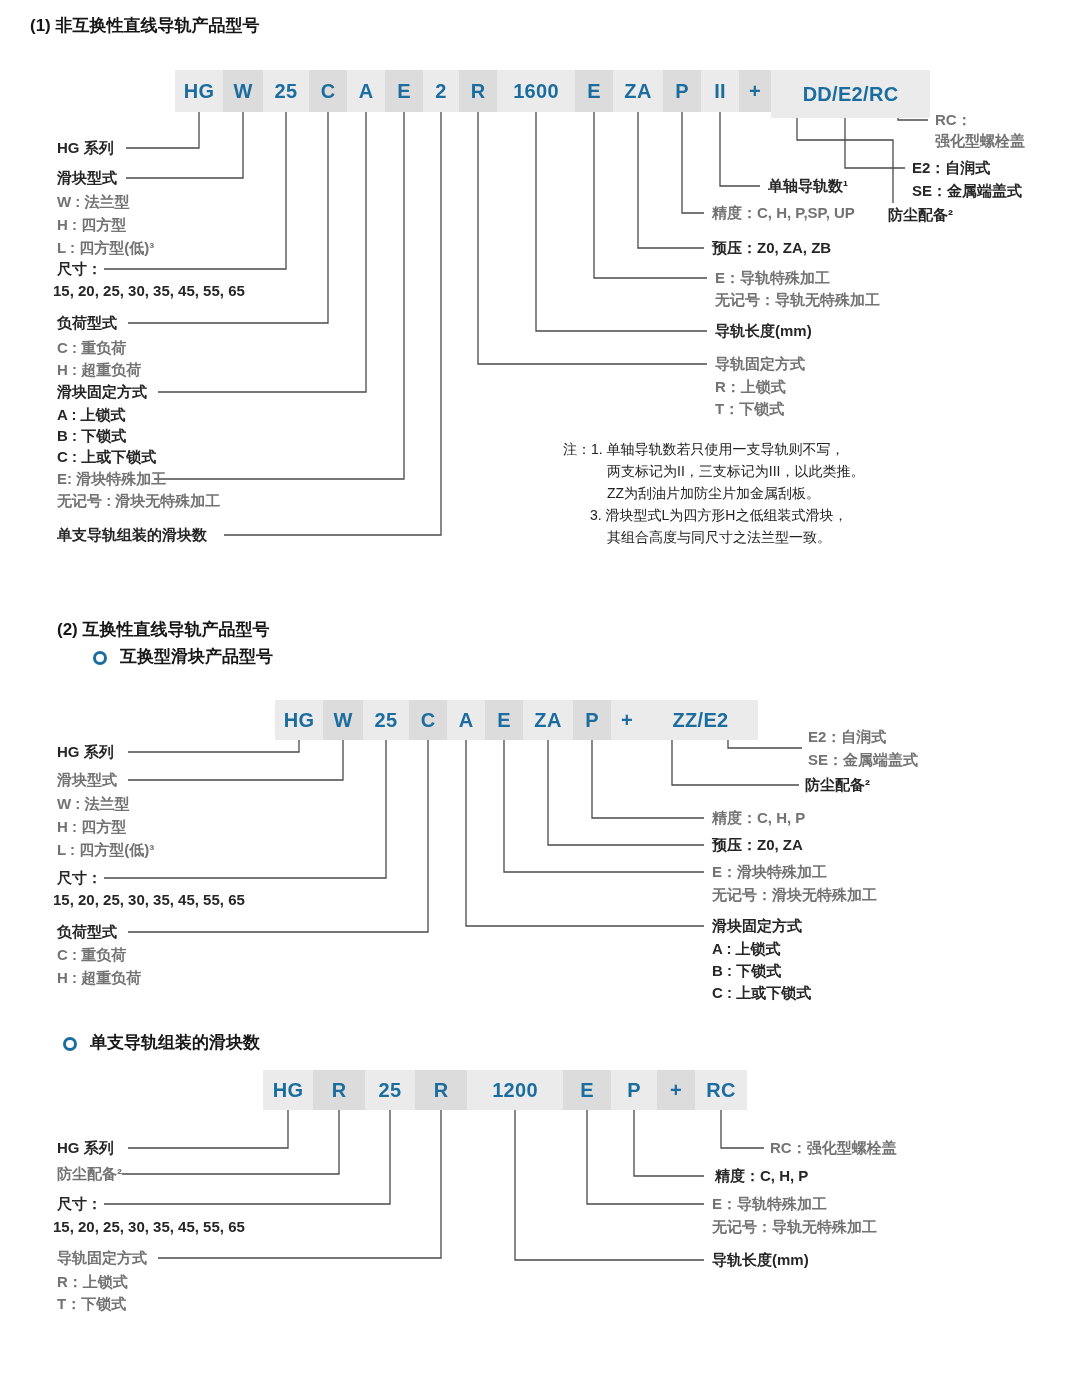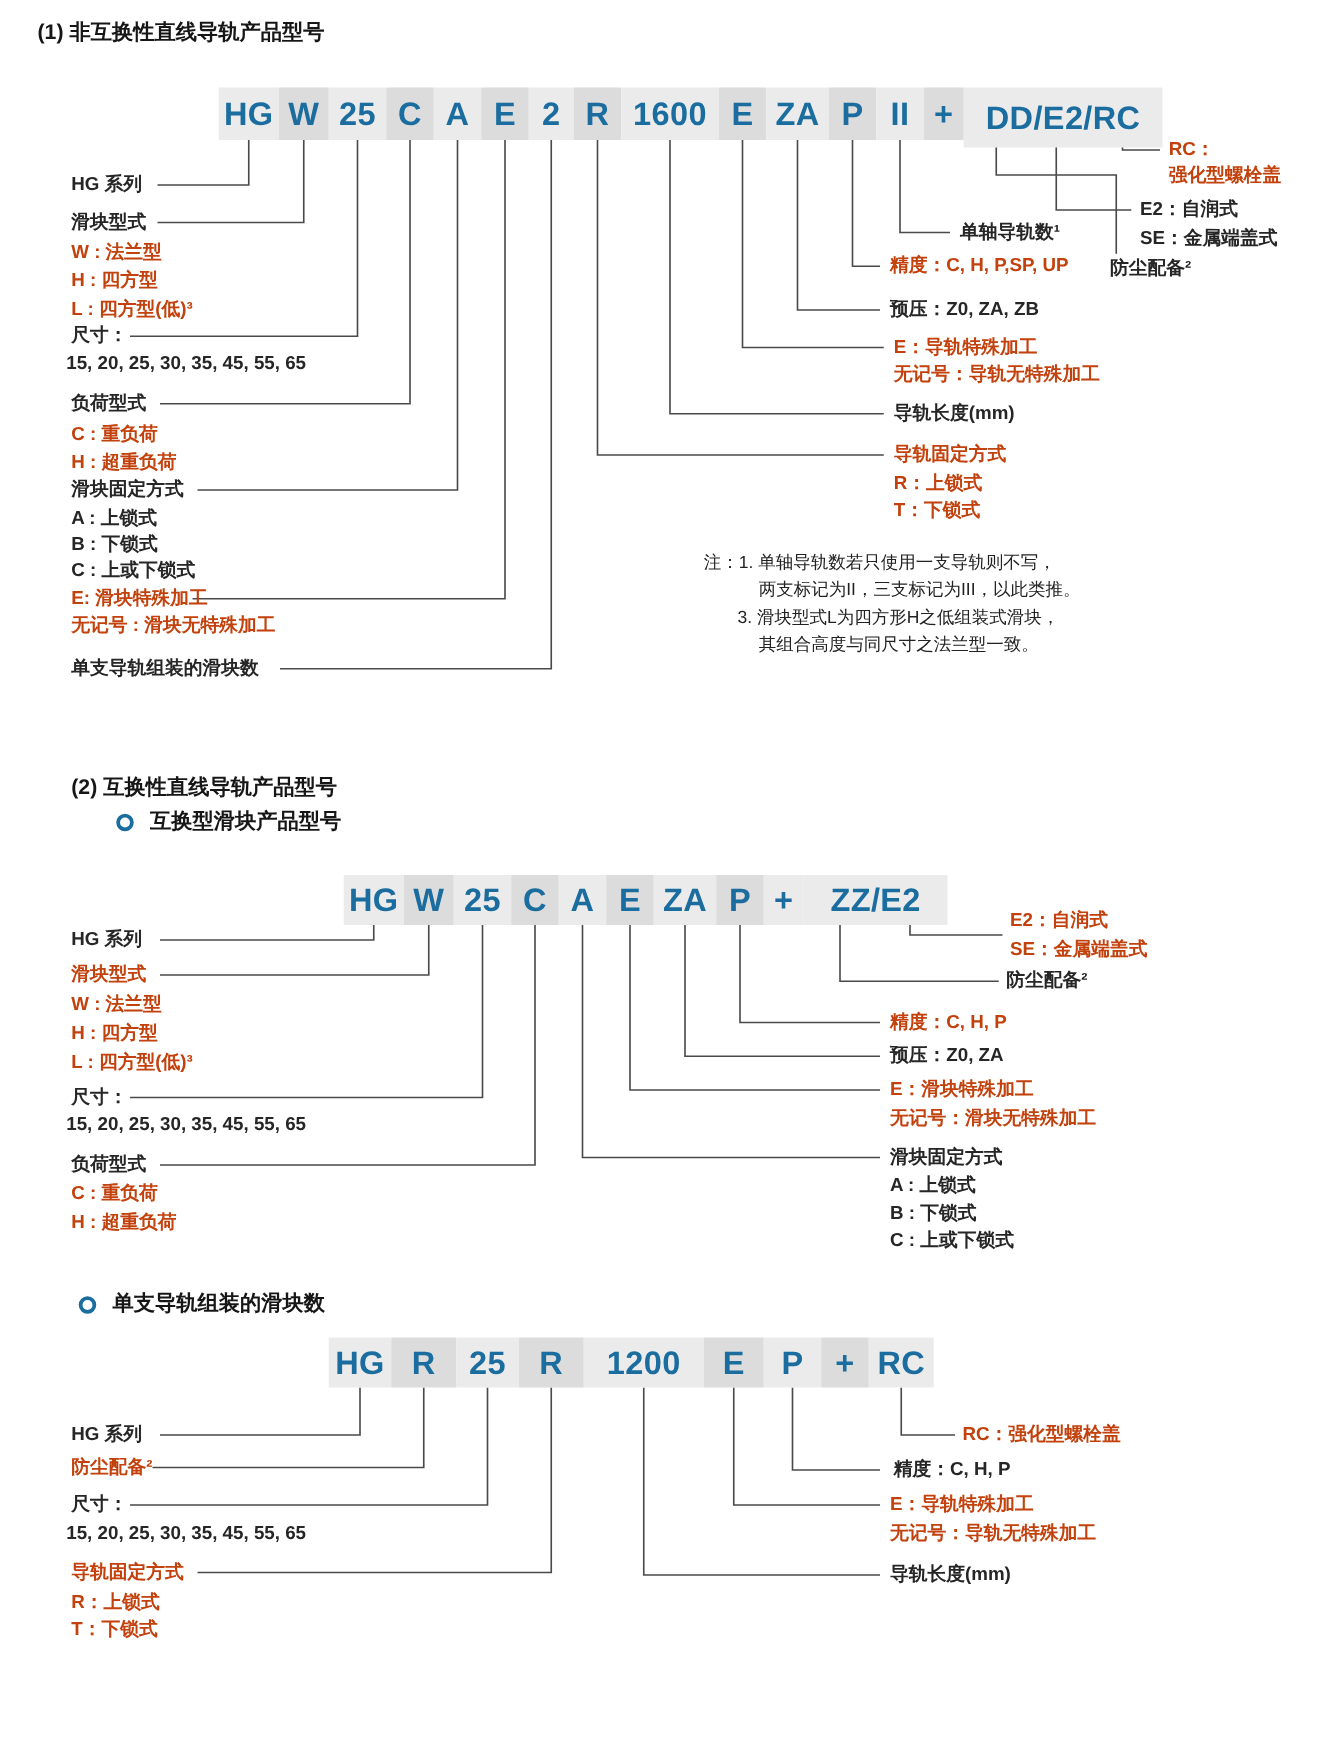--- a/index.html
+++ b/index.html
@@ -3,24 +3,24 @@
 <meta charset="utf-8">
 <style>
   html,body{margin:0;padding:0;background:#ffffff}
   .page{position:relative;width:1071px;height:1396px;background:#fff;
         font-family:"Liberation Sans","DejaVu Sans",sans-serif;overflow:hidden}
   svg.wires{position:absolute;left:0;top:0;pointer-events:none}
   .h{position:absolute;font-size:17px;font-weight:700;color:#161616;white-space:nowrap}
   .sub{position:absolute;font-size:17px;font-weight:700;color:#161616;white-space:nowrap}
   .bullet{position:absolute;width:8px;height:8px;border:3px solid #1a6d9e;border-radius:50%;background:#fff}
   .seg{position:absolute;display:flex;align-items:center;justify-content:center;
-       background:#ebebeb;color:#1a6d9e;font-size:26px;font-weight:700;white-space:nowrap;letter-spacing:.3px}
+       background:#ebebeb;color:#1a6d9e;font-size:20px;font-weight:700;white-space:nowrap;letter-spacing:.3px}
   .seg.dark{background:#dcdcdc}
   .lbl{position:absolute;font-size:15px;font-weight:600;color:#262626;white-space:nowrap;line-height:16px}
-  .lbl.blue{color:#c2410c}
+  .lbl.blue{color:#737373}
   .notes{position:absolute;left:563px;top:438px;font-size:14px;font-weight:500;color:#222;
          line-height:22px;white-space:nowrap}
   .notes .in1{padding-left:27px}
   .notes .in2{padding-left:44px}
 </style>
 </head>
 <body>
 
 <div class="page">
 
@@ -114,20 +114,21 @@
   <div class="lbl blue" style="left:715px;top:270px">E：导轨特殊加工</div>
   <div class="lbl blue" style="left:715px;top:292px">无记号：导轨无特殊加工</div>
   <div class="lbl" style="left:715px;top:323px">导轨长度(mm)</div>
   <div class="lbl blue" style="left:715px;top:356px">导轨固定方式</div>
   <div class="lbl blue" style="left:715px;top:379px">R：上锁式</div>
   <div class="lbl blue" style="left:715px;top:401px">T：下锁式</div>
 
   <div class="notes">
     <div>注：1. 单轴导轨数若只使用一支导轨则不写，</div>
     <div class="in2">两支标记为II，三支标记为III，以此类推。</div>
+    <div class="in2">ZZ为刮油片加防尘片加金属刮板。</div>
     <div class="in1">3. 滑块型式L为四方形H之低组装式滑块，</div>
     <div class="in2">其组合高度与同尺寸之法兰型一致。</div>
   </div>
 
   <div class="h" style="left:57px;top:618px">(2) 互换性直线导轨产品型号</div>
   <span class="bullet" style="left:93px;top:651px"></span>
   <div class="sub" style="left:120px;top:645px">互换型滑块产品型号</div>
 
   <div class="seg" style="left:275px;top:700px;width:48px;height:40px">HG</div>
   <div class="seg dark" style="left:323px;top:700px;width:40px;height:40px">W</div>

